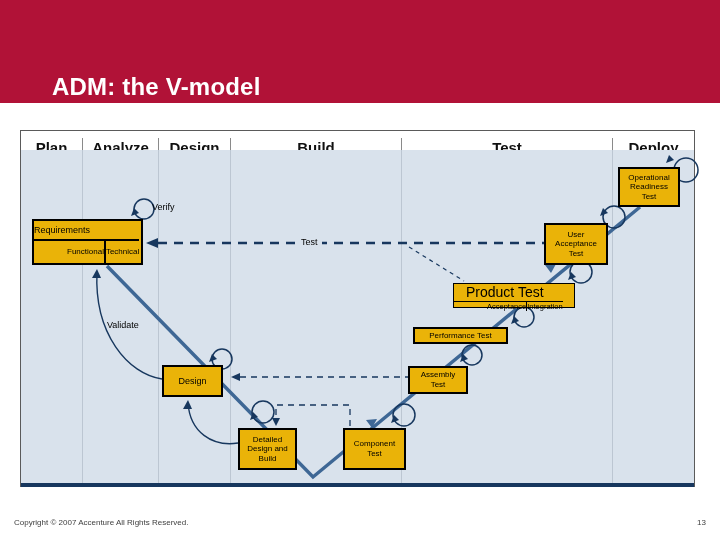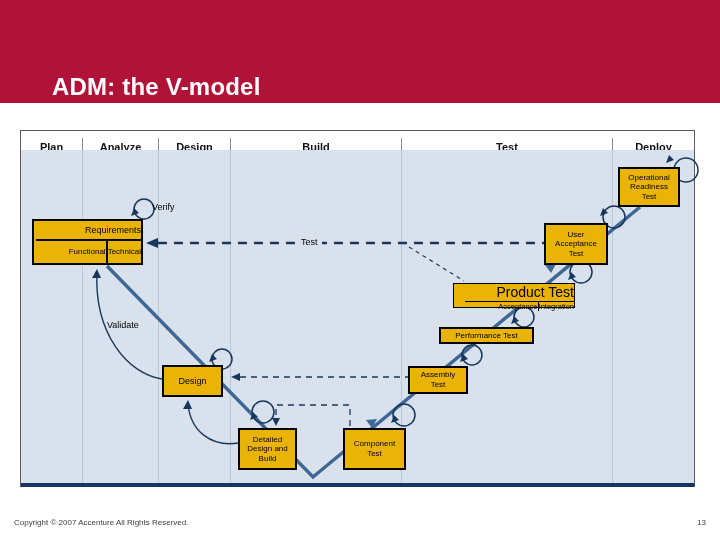--- a/index.html
+++ b/index.html
@@ -6,40 +6,40 @@
   body { font-family:"Liberation Sans", sans-serif; background:#888; }
   .page { position:relative; width:720px; height:540px; background:#ffffff; overflow:hidden; }
 
   
   .band { position:absolute; left:0; top:0; width:720px; height:103px; background:#B11237; }
   .slide-title { position:absolute; left:52px; top:73px; color:#ffffff; font-size:24px; font-weight:bold; letter-spacing:0.2px; }
 
   
   .table-frame { position:absolute; left:20px; top:130px; width:675px; height:357px; border:1px solid #5a5a5a; z-index:1; }
   .hcell { position:absolute; top:138px; height:20px; background:#ffffff; border-right:1px solid #8a8a8a; border-bottom:1px solid #5a5a5a;
-           font-size:11px; font-weight:bold; color:#111; text-align:center; line-height:19px; z-index:1; }
+           font-size:15px; font-weight:bold; color:#111; text-align:center; line-height:19px; z-index:1; }
   .bcol  { position:absolute; top:150px; height:333px; background:#D9E2EC; border-right:1px solid #BCC6D2; z-index:1; }
   .bottom-bar { position:absolute; left:21px; top:483px; width:673px; height:4px; background:#17375E; z-index:2; }
 
   
   svg.lines { position:absolute; left:0; top:0; z-index:2; }
   .steel { stroke:#3E6795; stroke-width:3.5; fill:none; }
   .steel-fill { fill:#3E6795; stroke:none; }
   .navy { stroke:#17375E; stroke-width:1.4; fill:none; }
   .navy-fill { fill:#17375E; stroke:none; }
   .navy-dash-main { stroke:#17375E; stroke-width:2.4; fill:none; stroke-dasharray:9 7; }
   .navy-dash { stroke:#17375E; stroke-width:1.3; fill:none; stroke-dasharray:6 5; }
   .navy-dash-thin { stroke:#17375E; stroke-width:1.2; fill:none; stroke-dasharray:4 4; }
   .loop { stroke:#17375E; stroke-width:1.5; fill:none; }
 
   
   .box { position:absolute; background:#eab308; border:2px solid #000; color:#000;
          display:flex; align-items:center; justify-content:center; text-align:center;
          font-size:8px; line-height:1.2; white-space:pre-line; z-index:3; }
-  .split { flex-direction:column; align-items:flex-end; justify-content:flex-start; padding:0; }
+  .split { flex-direction:column; align-items:flex-start; justify-content:flex-start; padding:0; }
   .split-title { display:flex; align-items:center; justify-content:center; }
   .split-cells { display:flex; flex:1; border-top:2px solid #000; }
   .split-cells > div { flex:1; display:flex; align-items:center; justify-content:center; }
   .split-cells > div:first-child { border-right:2px solid #000;margin-left:33px; }
   .product .split-cells { border-top:1px solid #000; }
   .product .split-cells > div:first-child { border-right:1px solid #000; }
 
   .edge-label { position:absolute; font-size:9px; color:#000; z-index:4; }
   .test-label { background:#D9E2EC; padding:1px 4px; }
 
@@ -161,21 +161,21 @@
   <div class="box" style="left:238px;top:428px;width:59px;height:42px;">Detailed
 Design and
 Build</div>
 
   <div class="box" style="left:335px;top:428px;width:63px;height:42px;margin-left:8px;">Component
 Test</div>
 
   <div class="box" style="left:408px;top:366px;width:60px;height:28px;">Assembly
 Test</div>
 
-  <div class="box" style="left:439px;top:327px;width:95px;height:17px;">Performance Test</div>
+  <div class="box" style="left:413px;top:327px;width:95px;height:17px;">Performance Test</div>
 
   <div class="box split product" style="left:453px;top:283px;width:122px;height:25px;border-width:1.5px;">
     <div class="split-title" style="flex:0 0 11px;font-size:14px;margin-left:12px;">Product Test</div>
     <div class="split-cells" style="font-size:7.5px;">
       <div>Acceptance</div>
       <div>Integration</div>
     </div>
   </div>
 
   <div class="box" style="left:544px;top:223px;width:64px;height:42px;">User

